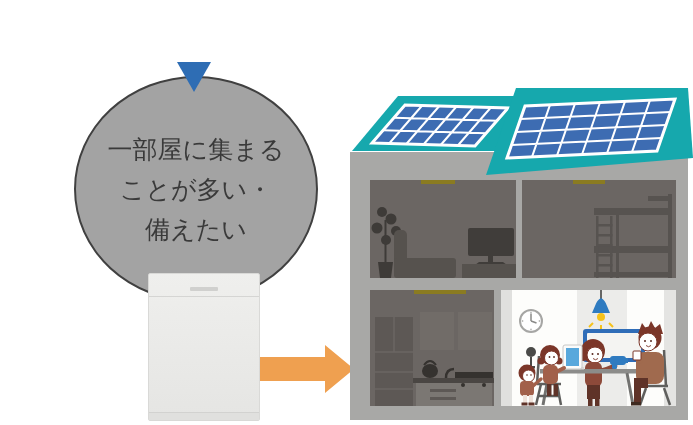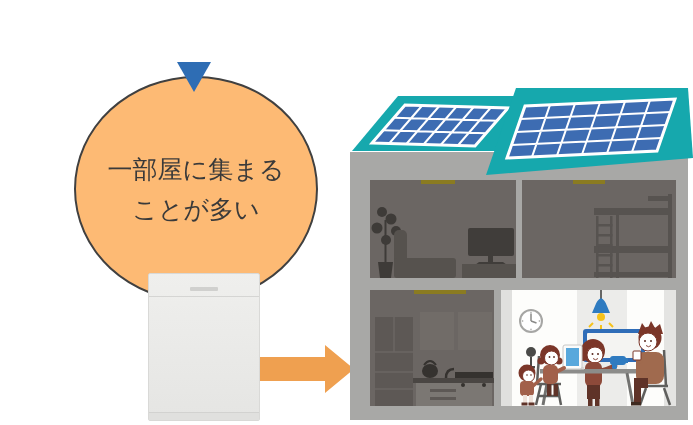--- a/index.html
+++ b/index.html
@@ -7,21 +7,21 @@
          font-family:"Liberation Sans","DejaVu Sans",sans-serif;}
 
   
   .header-bubble{position:absolute;left:10px;top:8px;width:354px;height:60px;
 ary    background:#2e6db4;border-radius:31px;display:flex;align-items:center;justify-content:center;z-index:3;}
   .header-bubble .txt{color:#ffffff;font-size:37px;font-weight:bold;letter-spacing:1px;line-height:1;}
   .bubble-tail{position:absolute;left:177px;top:62px;width:0;height:0;z-index:3;
     border-left:17px solid transparent;border-right:17px solid transparent;border-top:30px solid #2e6db4;}
 
   
-  .speech-circle{position:absolute;left:74px;top:76px;width:240px;height:222px;background:#fdba74;
+  .speech-circle{position:absolute;left:74px;top:76px;width:240px;height:222px;background:#a3a3a3;
     border:2px solid #404040;border-radius:50%;z-index:1;
     display:flex;flex-direction:column;align-items:center;justify-content:center;text-align:center;}
   .speech-circle .line{font-size:25px;line-height:40px;color:#3a3a3a;white-space:nowrap;}
 
   
   .battery{position:absolute;left:148px;top:273px;width:110px;height:146px;z-index:2;
     background:linear-gradient(180deg,#efefed,#e5e5e3);border:1px solid #d9d9d7;border-radius:2px;}
   .battery .label{position:absolute;left:50%;top:13px;transform:translateX(-50%);
     width:28px;height:4px;background:#d0d0ce;border-radius:1px;}
   .battery .lid{position:absolute;left:0;right:0;top:22px;height:1px;background:#d5d5d3;}
@@ -261,21 +261,22 @@
         <g transform="matrix(150,-7,18,-52,507,158)">
           <rect x="0" y="0" width="1" height="1" fill="#3d6cb2" stroke="#ffffff" stroke-width="3" vector-effect="non-scaling-stroke"></rect>
           <path d="M0.1667,0 L0.1667,1 M0.3333,0 L0.3333,1 M0.5,0 L0.5,1 M0.6667,0 L0.6667,1 M0.8333,0 L0.8333,1 M0,0.25 L1,0.25 M0,0.5 L1,0.5 M0,0.75 L1,0.75" stroke="#ffffff" stroke-width="2" vector-effect="non-scaling-stroke" fill="none"></path>
         </g>
       </g>
     </g>
   </svg>
 
   <div class="speech-circle">
     <div class="line">一部屋に集まる</div>
-    <div class="line">ことが多い</div>
+    <div class="line">ことが多い・</div>
+    <div class="line">備えたい</div>
   </div>
 
   <div class="battery">
     <div class="label"></div>
     <div class="lid"></div>
     <div class="base"></div>
   </div>
 
   <div class="header-bubble">
     <span class="txt">こんなご家庭に</span>

